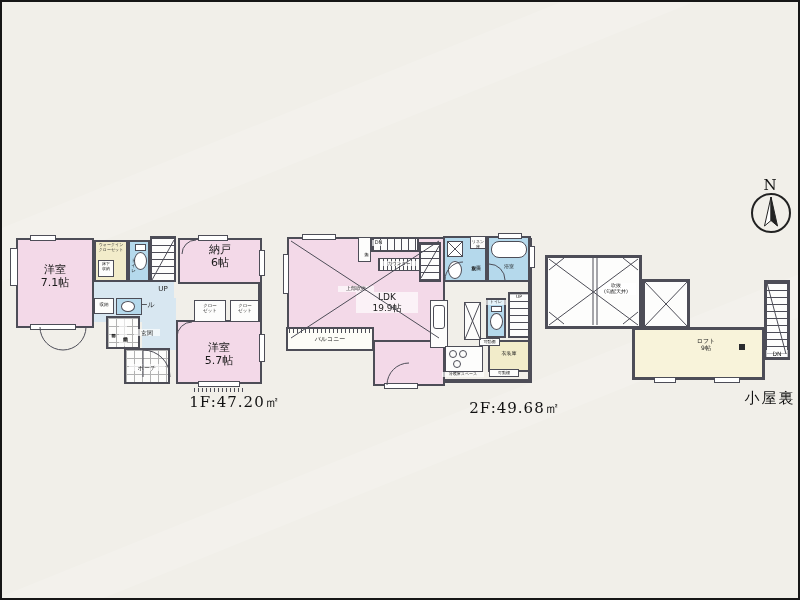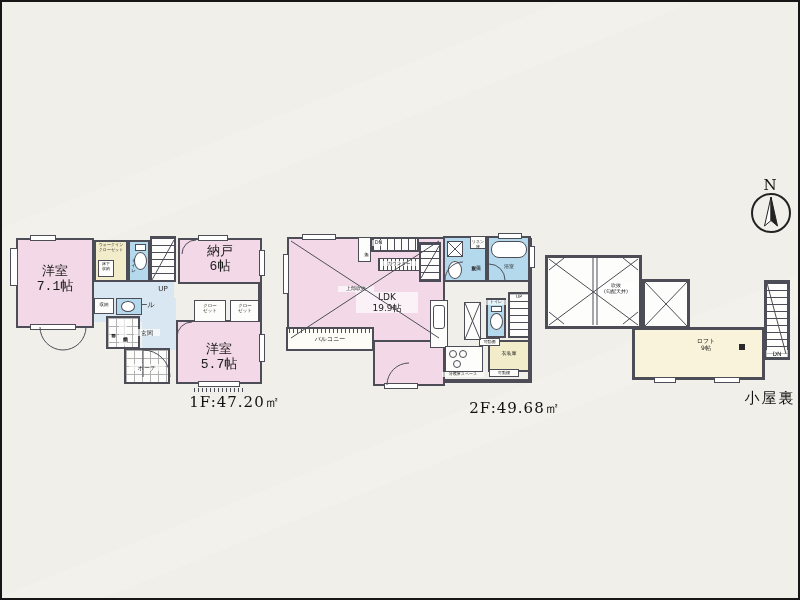--- a/index.html
+++ b/index.html
@@ -10,21 +10,21 @@
   .hair{border:1px solid #4d4d57;}
   .thick{border:3px solid #4d4d57;}
   .pink{background:#f3d9e8;}
   .blue{background:#b5d9ec;}
   .cream{background:#f2ecca;}
   .loftc{background:#f8f3da;}
   .hallc{background:#d8e7f1;}
   .whitebg{background:#fdfdfc;}
   .lbl{color:#1a1a1a;text-align:center;white-space:pre-line;line-height:1.18;}
   .vert{writing-mode:vertical-rl;text-orientation:upright;line-height:1.05;}
-  .s9{font-size:9px;} .s8{font-size:13px;font-family:Liberation Mono, monospace;} .s7{font-size:7px;} .s6{font-size:6px;}
+  .s9{font-size:9px;} .s8{font-size:11px;} .s7{font-size:7px;} .s6{font-size:6px;}
   .s5{font-size:5px;} .s45{font-size:4.5px;} .s4{font-size:4px;}
   .halo{background:rgba(255,255,255,0.65);}
   .tiles{background-color:#fdfdfc;background-image:repeating-linear-gradient(to bottom,#b2b2b2 0 1px,transparent 1px 8px),repeating-linear-gradient(to right,#b2b2b2 0 1px,transparent 1px 8px);}
   .trh{background-color:#fdfdfc;background-image:repeating-linear-gradient(to bottom,#4d4d57 0 1px,transparent 1px 7px);}
   .trv{background-color:#fdfdfc;background-image:repeating-linear-gradient(to right,#4d4d57 0 1px,transparent 1px 7px);}
   .ticks{background-image:repeating-linear-gradient(to right,#4d4d57 0 1px,transparent 1px 4px);}
   .win{background:#fff;border:1px solid #4d4d57;}
   .wall{background:#4d4d57;}
   .serif{font-family:"DejaVu Serif",serif;color:#111;}
   .streak{position:absolute;background:#fff;opacity:0.14;transform:rotate(-22deg);pointer-events:none;}

